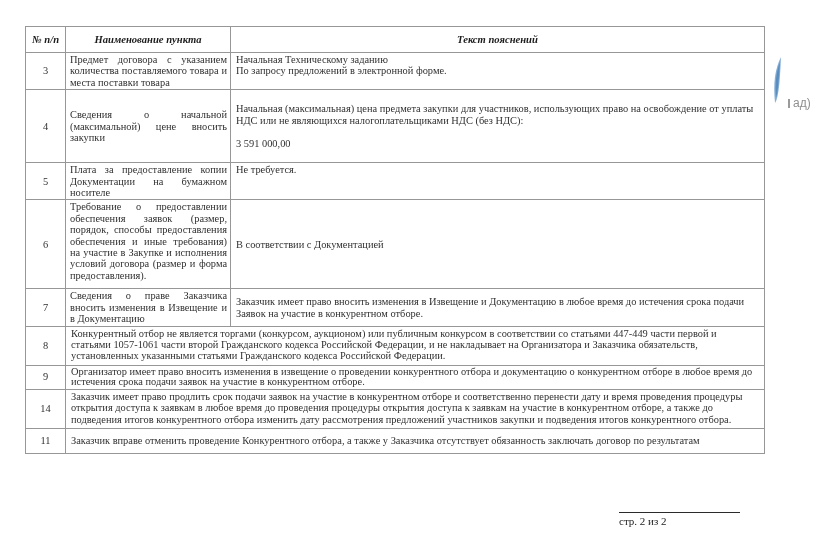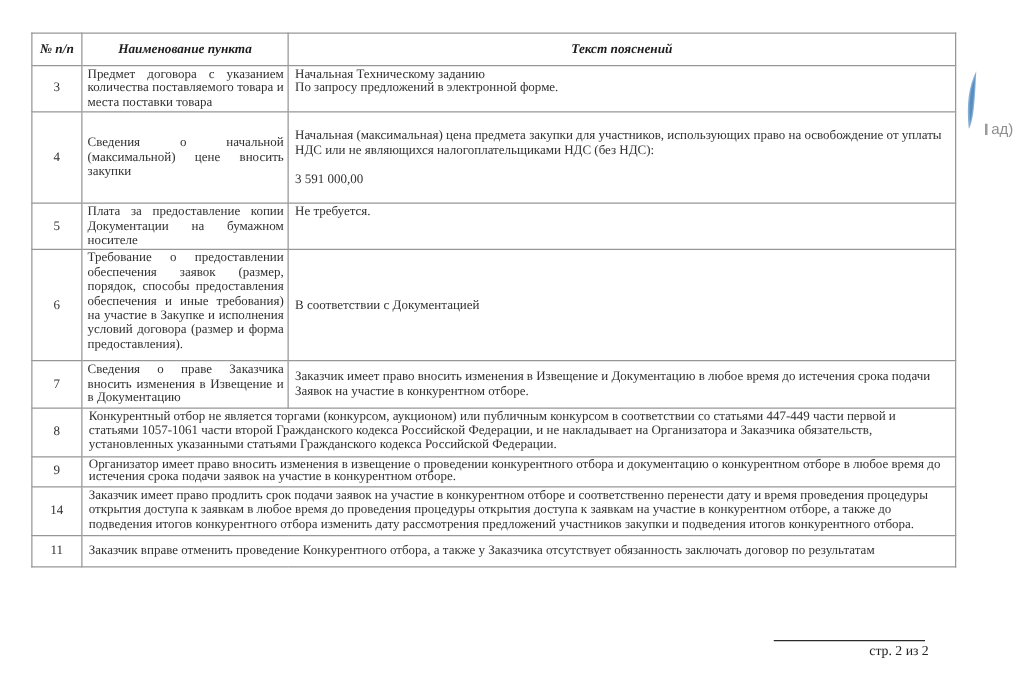--- a/index.html
+++ b/index.html
@@ -34,21 +34,21 @@
   tr.r3{height:33px;} tr.r4{height:73px;} tr.r5{height:36px;}
   tr.r6{height:89px;} tr.r7{height:35px;} tr.r8{height:39px;}
   tr.r9{height:22px;} tr.r10{height:39px;} tr.r11{height:25px;}
   tr.r9 td{line-height:10.6px;}
   .footer-rule{
     position:absolute;left:619px;top:512px;width:121px;height:0;
     border-top:1px solid #2b2b2b;
   }
   .page-number{
     position:absolute;left:619px;top:515px;width:124px;
-    text-align:right;font-size:11px;color:#222222;
+    font-size:11px;color:#222222;
   }
   .scan-mark{position:absolute;left:771px;top:56px;width:14px;height:50px;}
   .margin-fragment{
     position:absolute;left:788px;top:97px;height:14px;
     display:flex;align-items:flex-start;
     font-family:"Liberation Sans", sans-serif;
     font-size:12px;line-height:13px;color:#8f8f8f;
   }
   .margin-fragment .sliver{
     width:2px;height:9px;background:#9a9a9a;margin:2px 3px 0 0;

